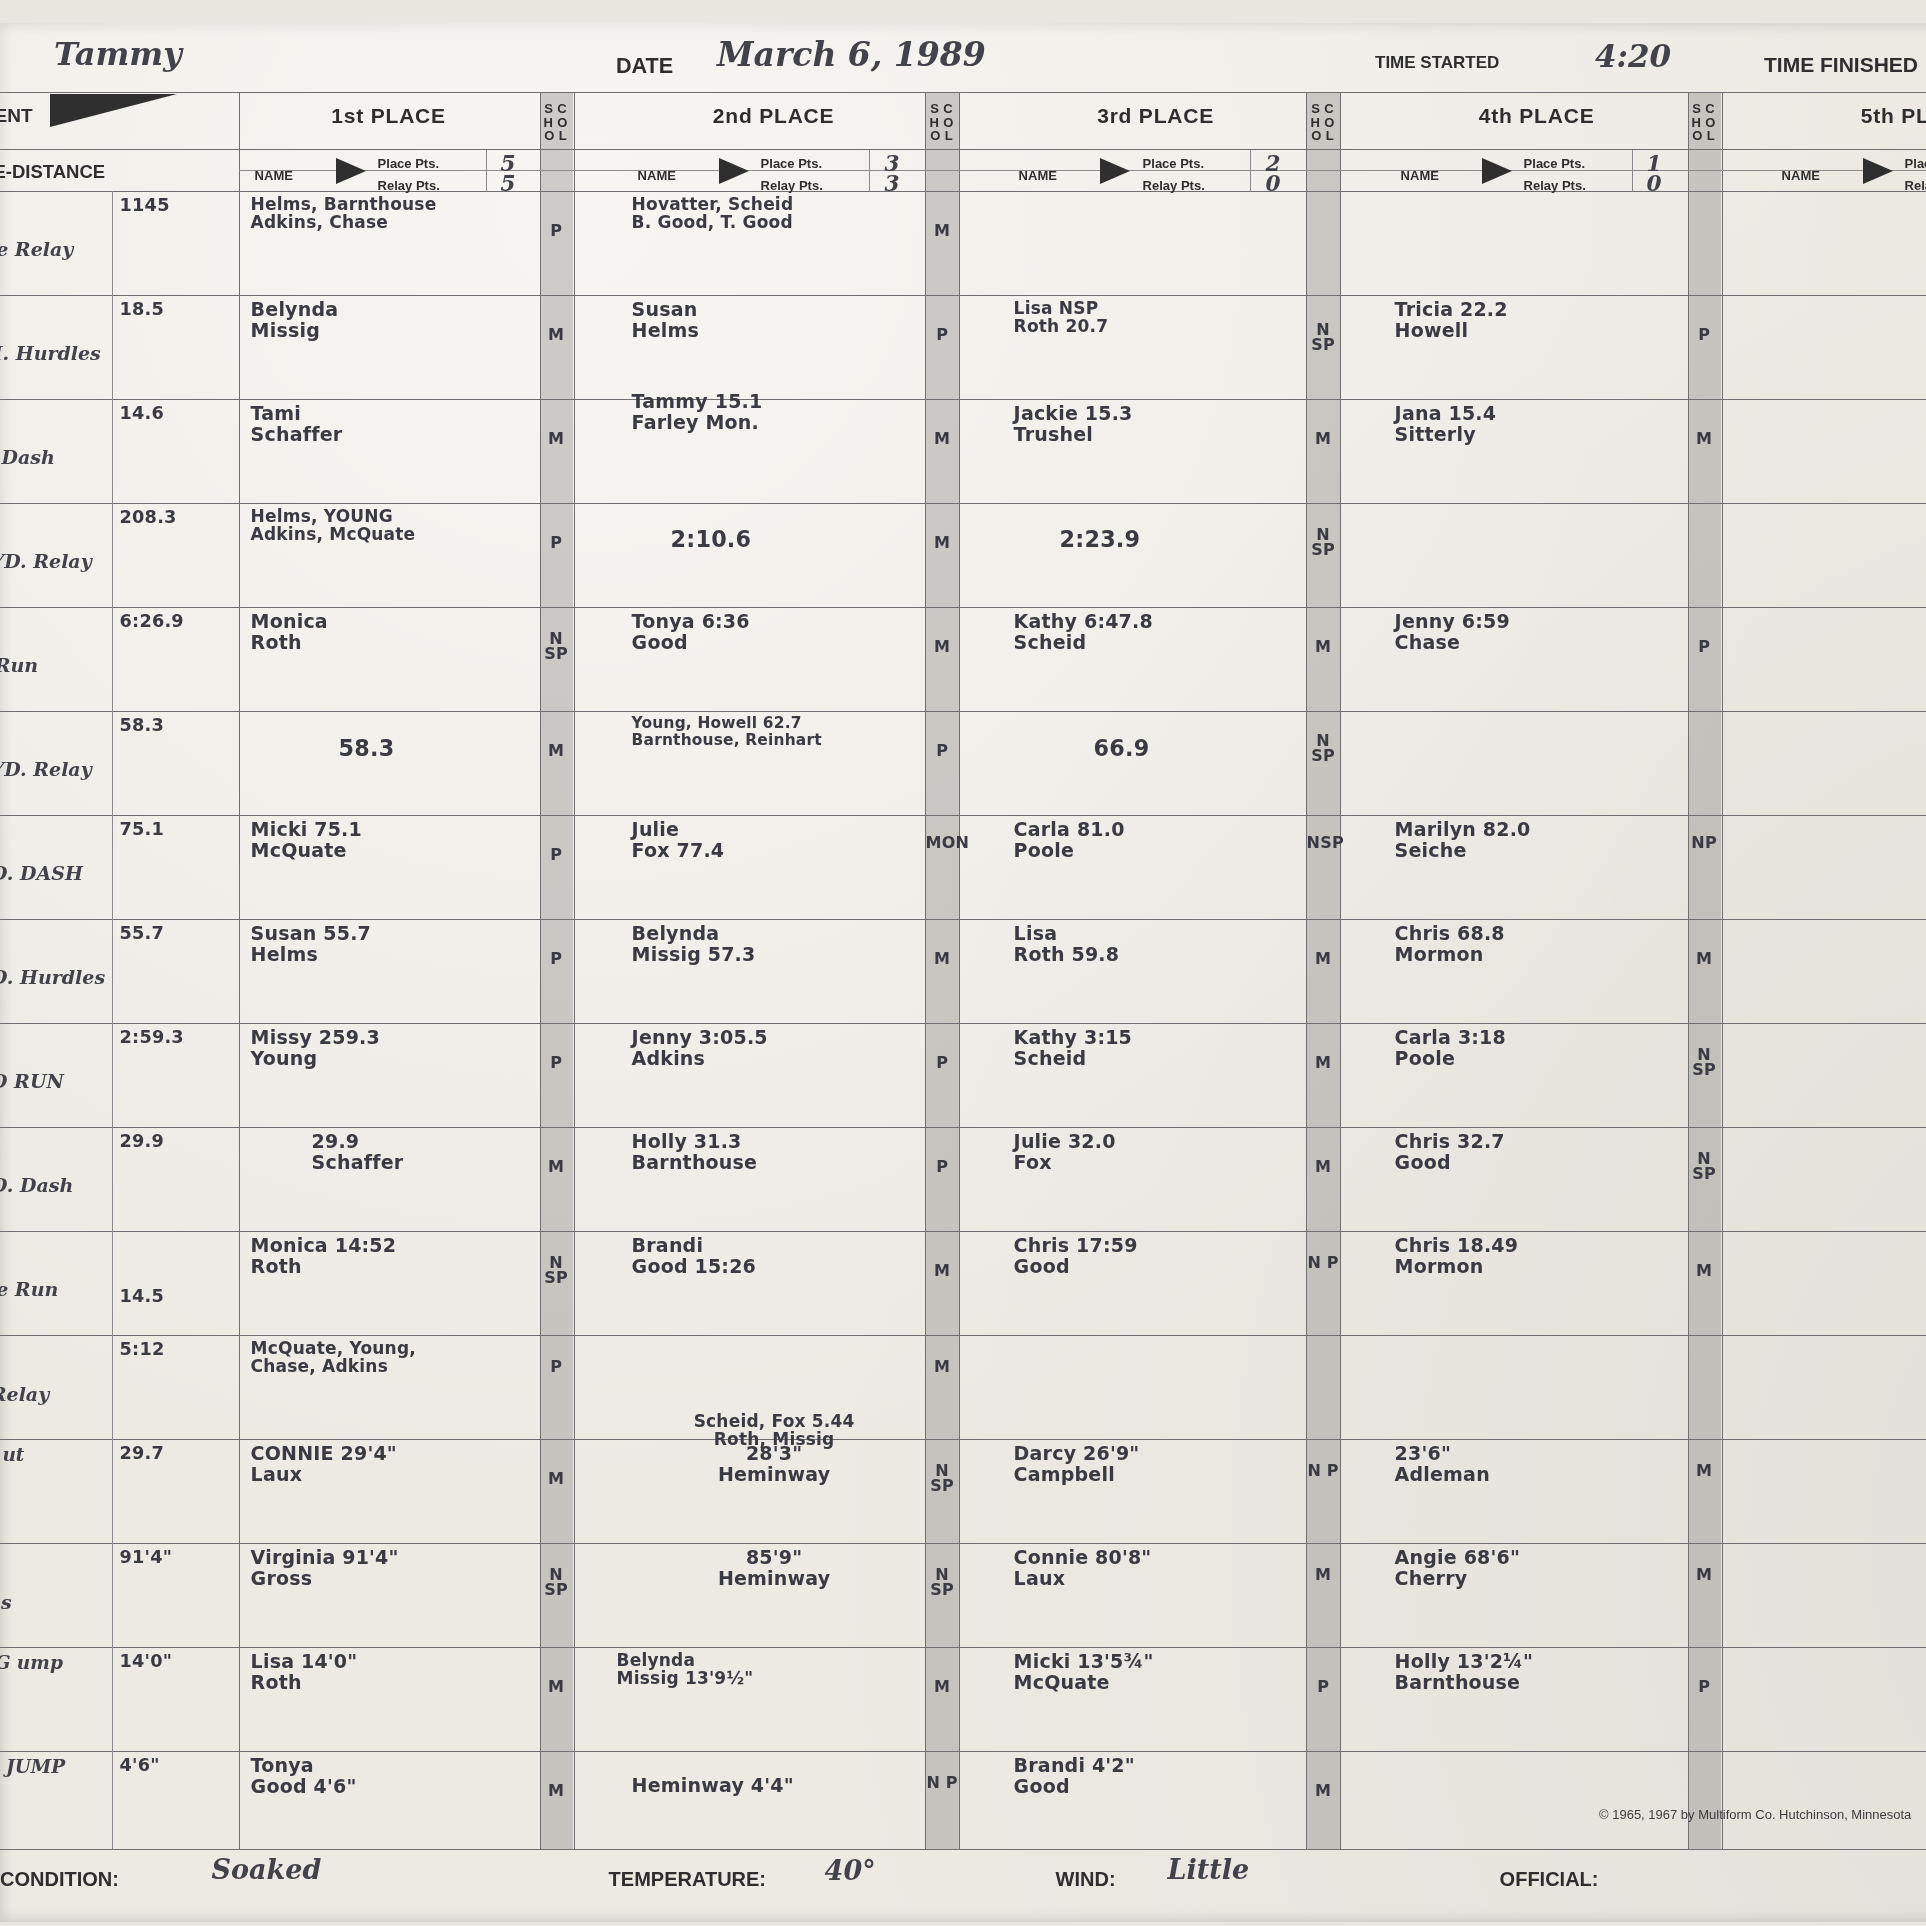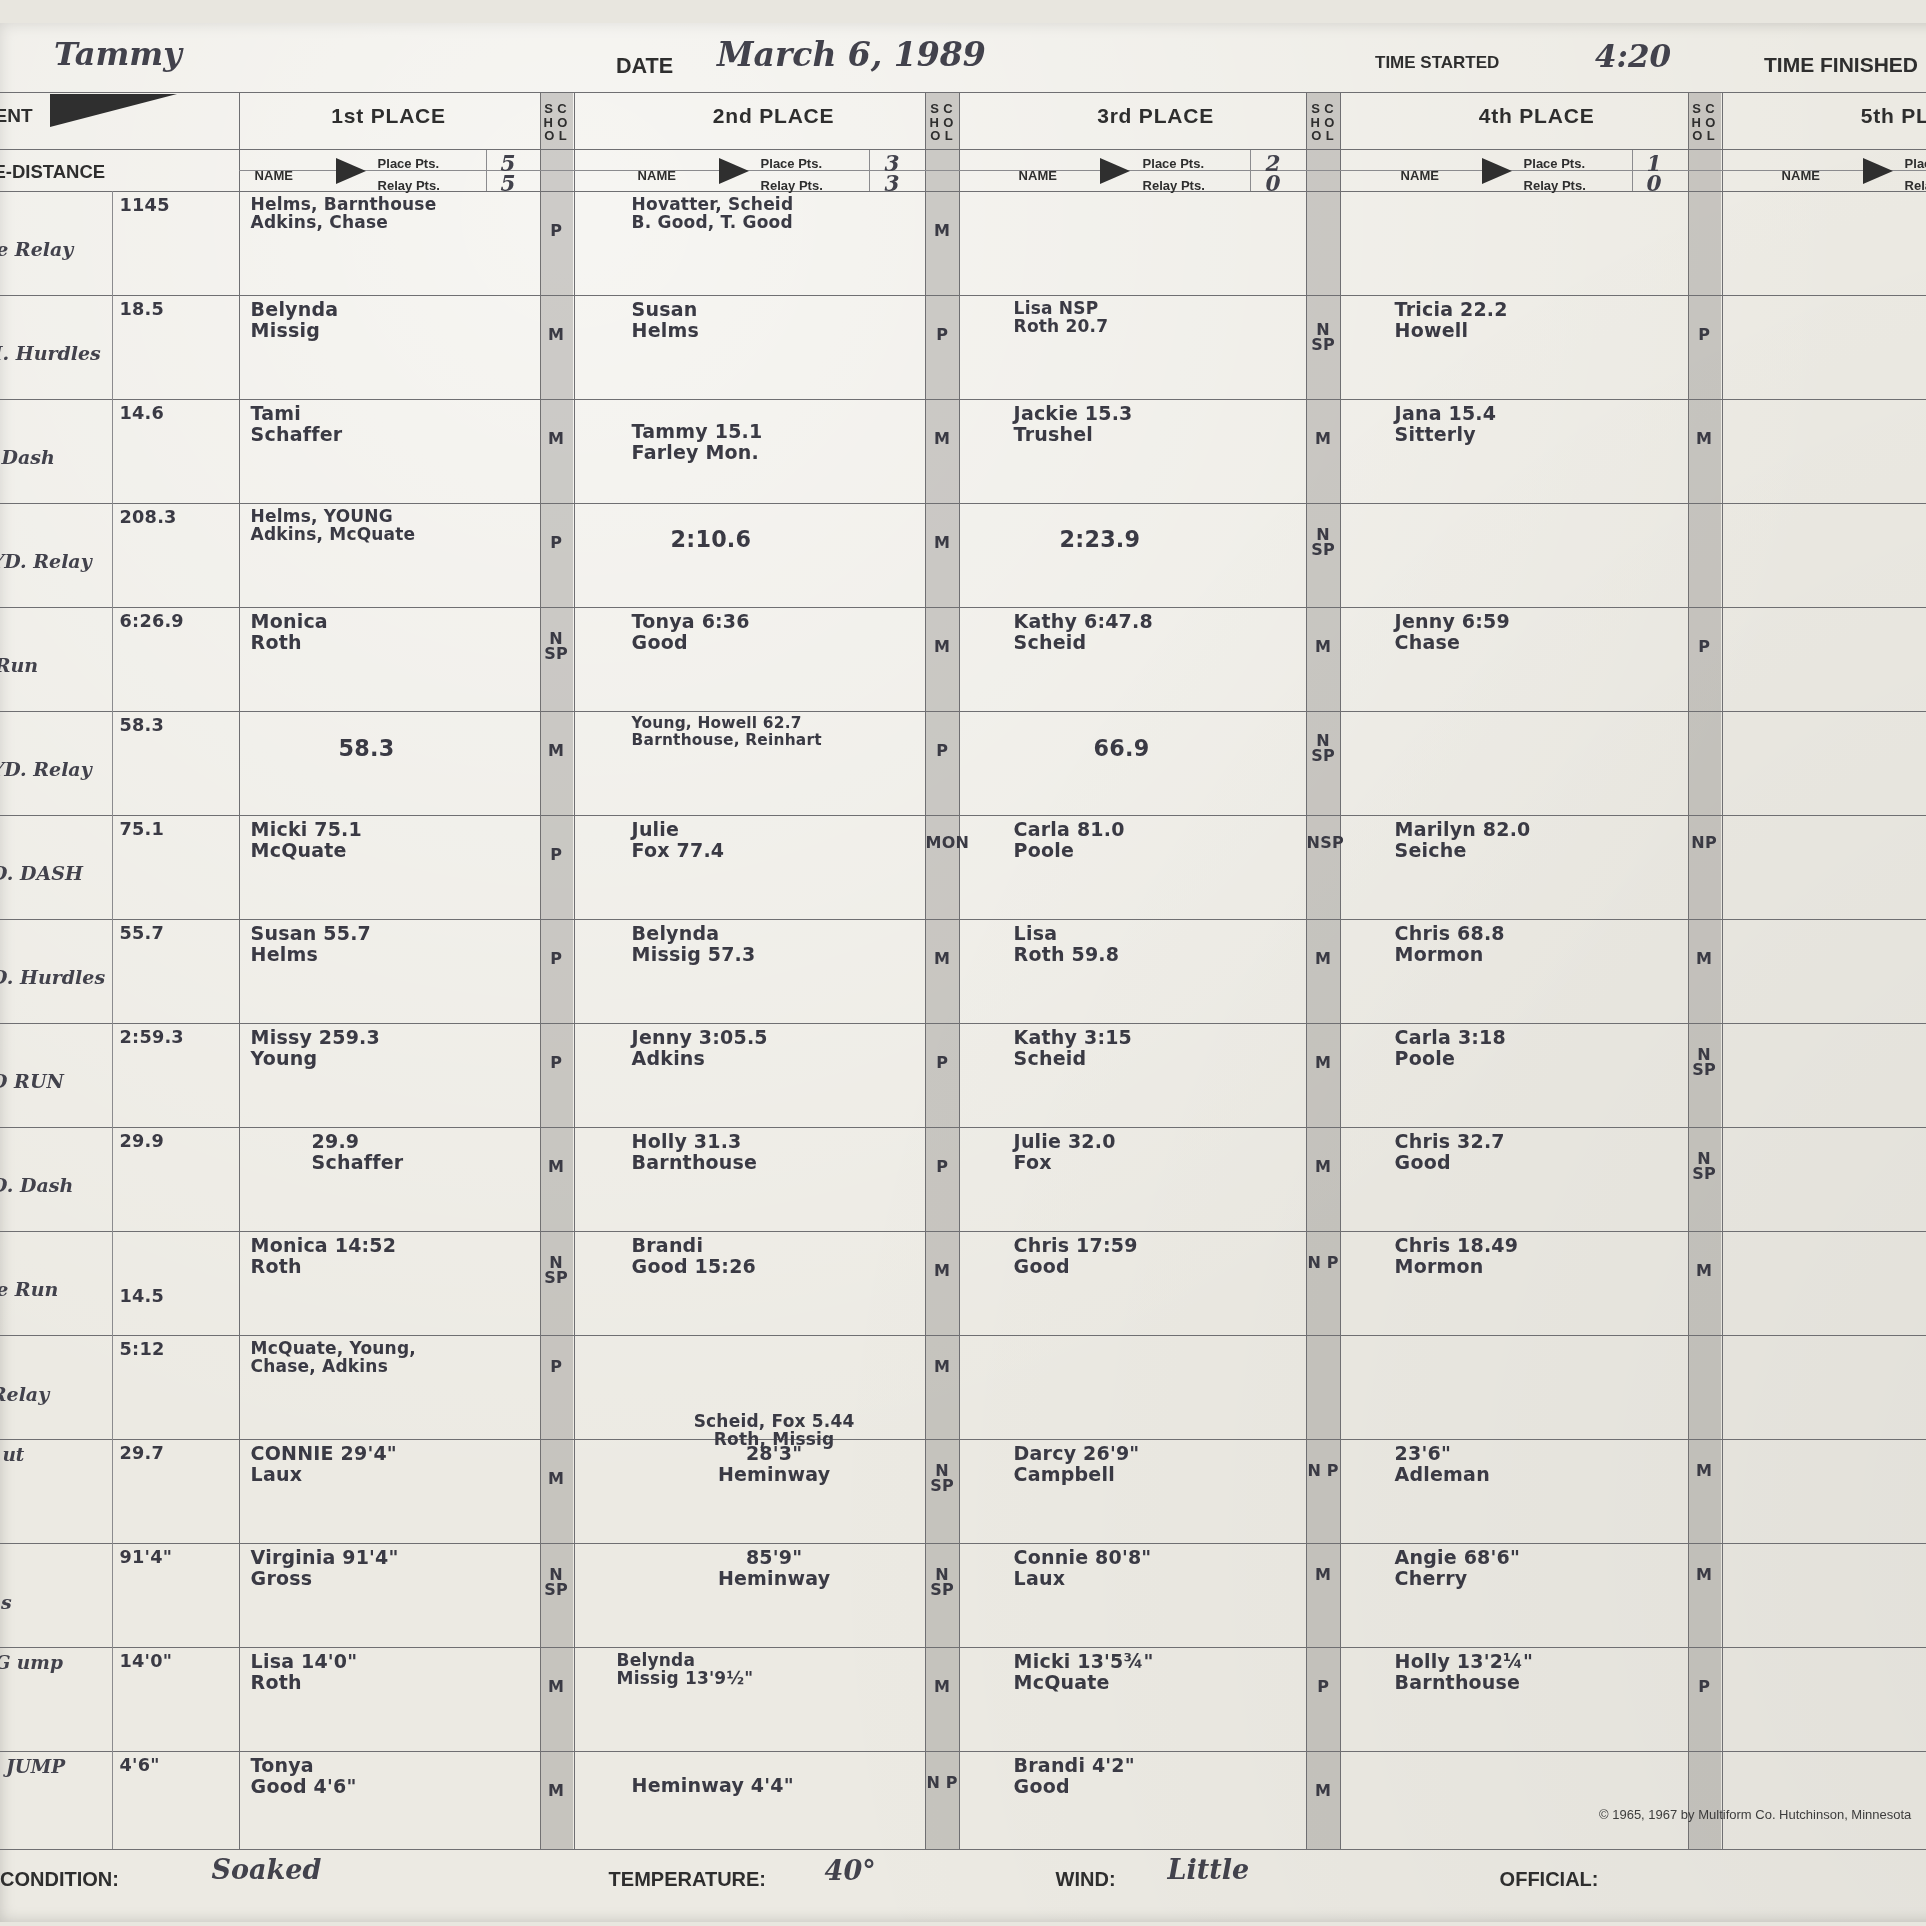--- a/index.html
+++ b/index.html
@@ -236,21 +236,21 @@
     <div class="cell ink nm" style="left:1410px;top:207px;width:285px;white-space:pre-line;">Tricia     22.2
 Howell</div>
     <div class="cell ink sch" style="left:1703px;top:235px;width:33px;">P</div>
     <div class="cell ink nm" style="left:1791px;top:207px;width:285px;white-space:pre-line;"></div>
 
     <div class="cell ink num" style="left:135px;top:311px;">14.6</div>
     <div class="cell hand" style="left:-23px;top:354px;font-size:19px;width:154px;">0m Dash</div>
     <div class="cell ink nm" style="left:266px;top:311px;width:285px;white-space:pre-line;">Tami
 Schaffer</div>
     <div class="cell ink sch" style="left:555px;top:339px;width:33px;">M</div>
-    <div class="cell ink nm" style="left:647px;top:329px;width:285px;white-space:pre-line;">Tammy   15.1
+    <div class="cell ink nm" style="left:647px;top:299px;width:285px;white-space:pre-line;">Tammy   15.1
 Farley  Mon.</div>
     <div class="cell ink sch" style="left:941px;top:339px;width:33px;">M</div>
     <div class="cell ink nm" style="left:1029px;top:311px;width:285px;white-space:pre-line;">Jackie  15.3
 Trushel</div>
     <div class="cell ink sch" style="left:1322px;top:339px;width:33px;">M</div>
     <div class="cell ink nm" style="left:1410px;top:311px;width:285px;white-space:pre-line;">Jana      15.4
 Sitterly</div>
     <div class="cell ink sch" style="left:1703px;top:339px;width:33px;">M</div>
     <div class="cell ink nm" style="left:1791px;top:311px;width:285px;white-space:pre-line;"></div>
 

